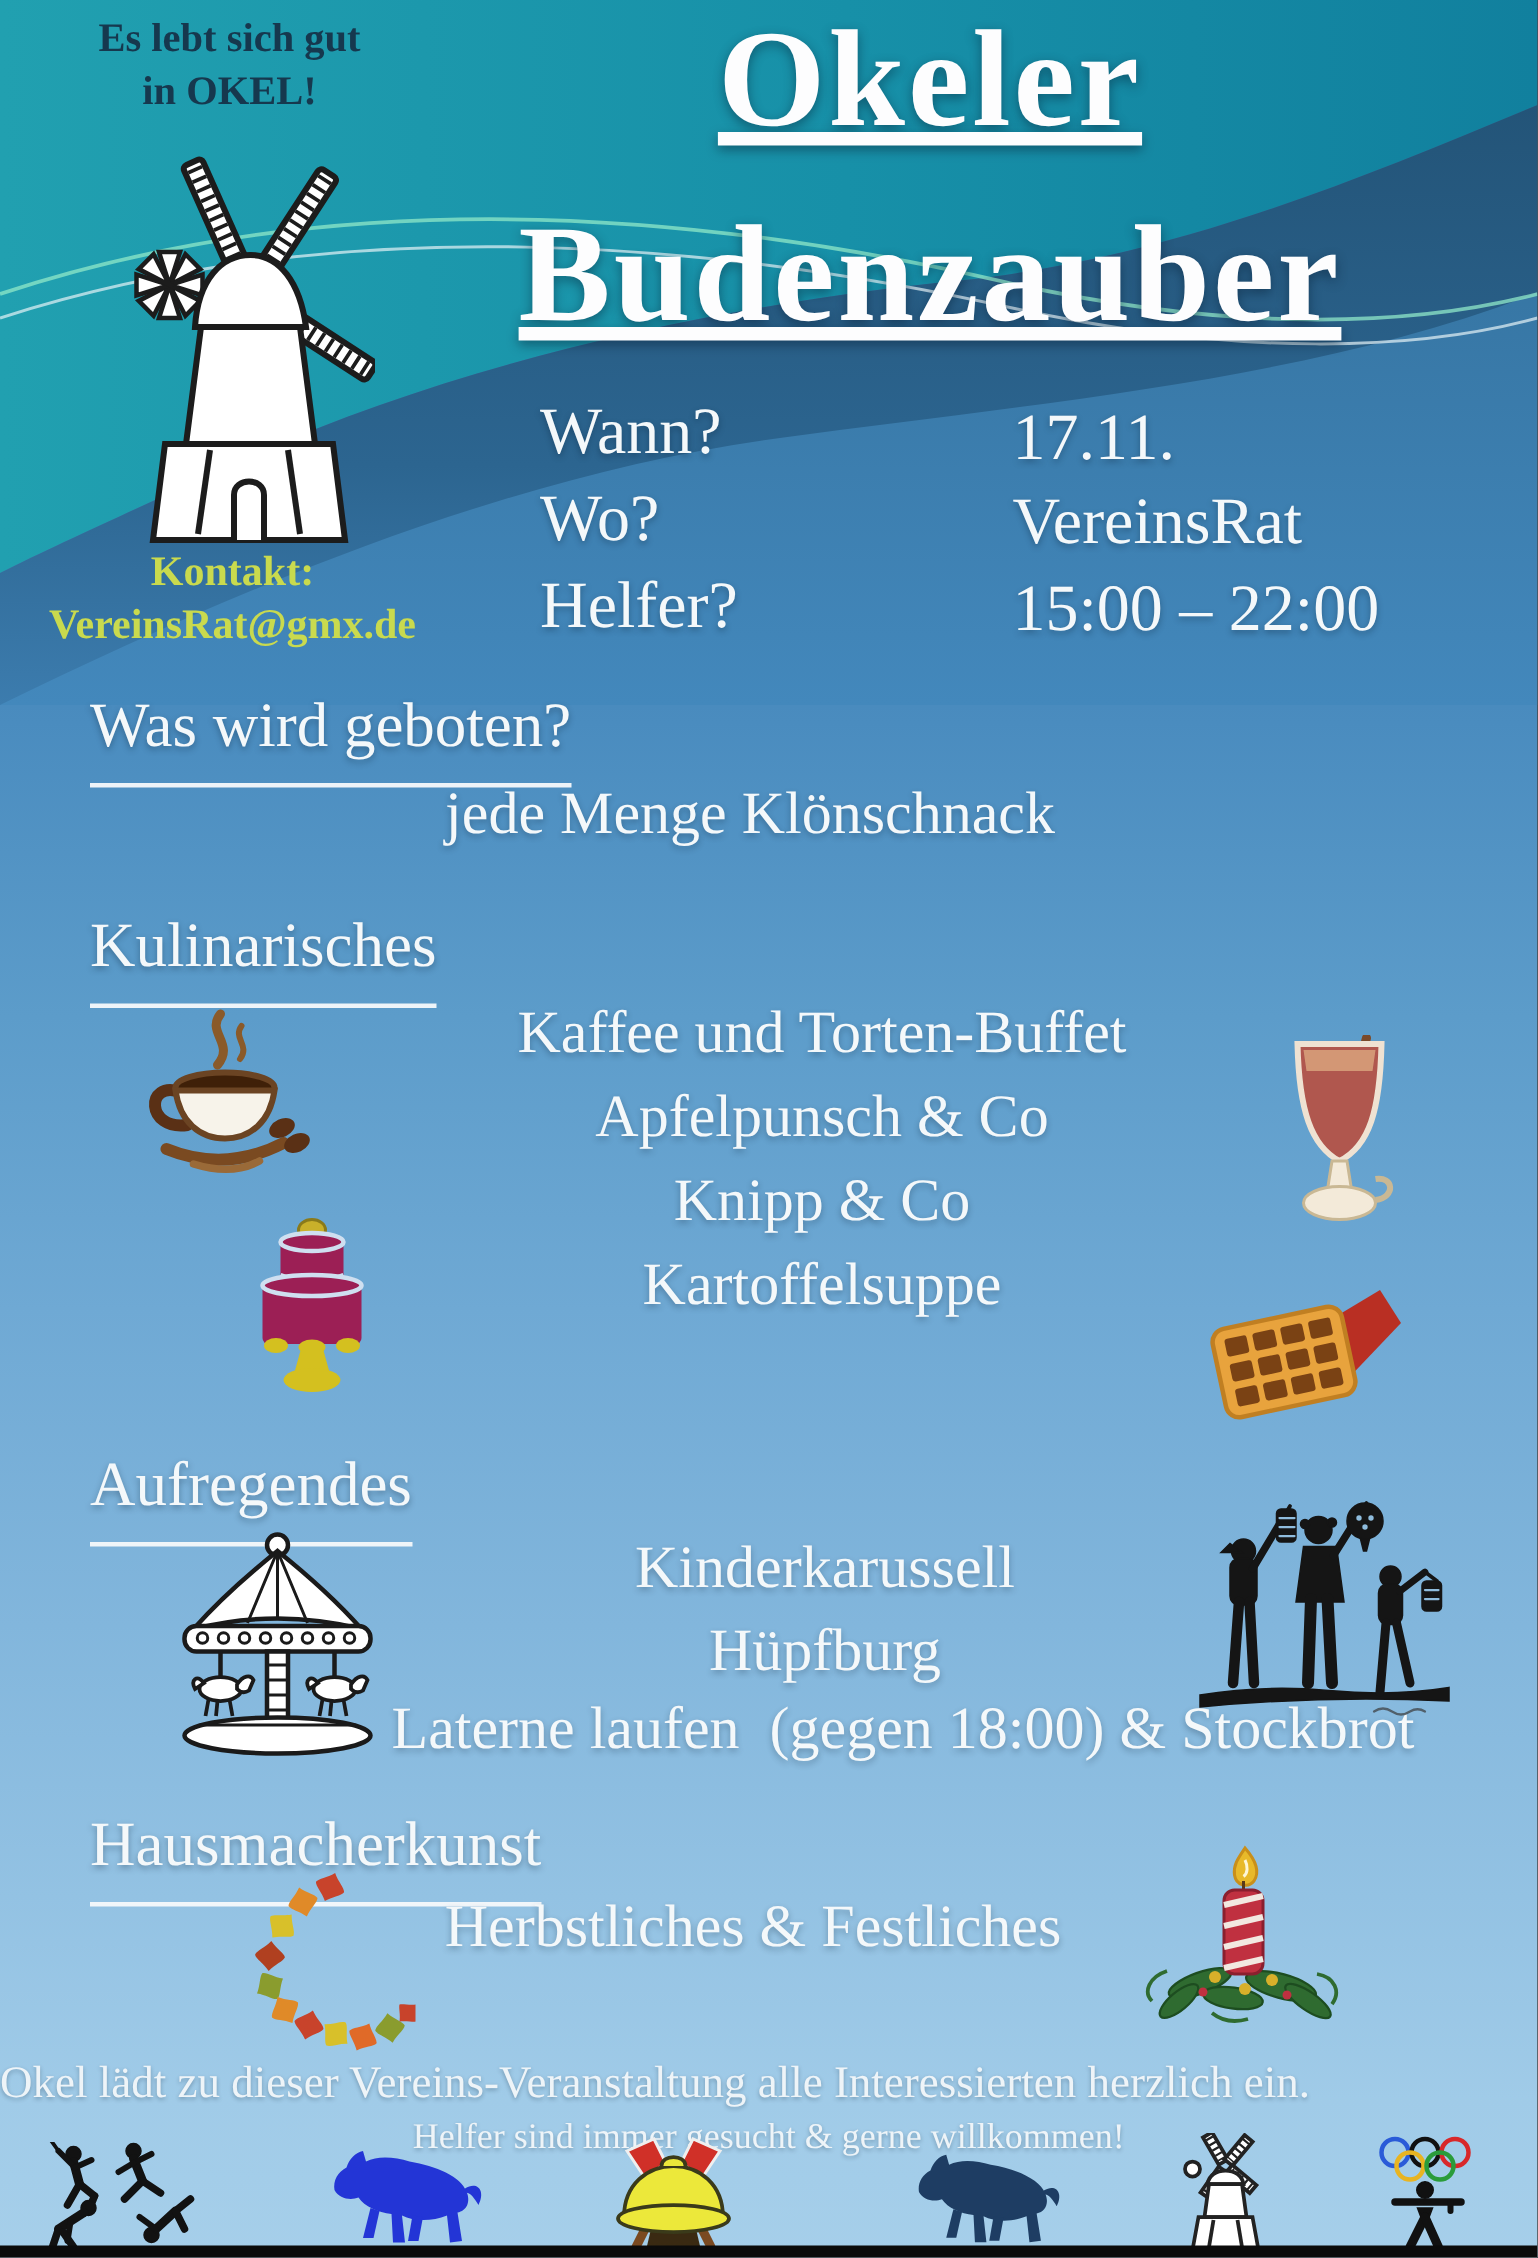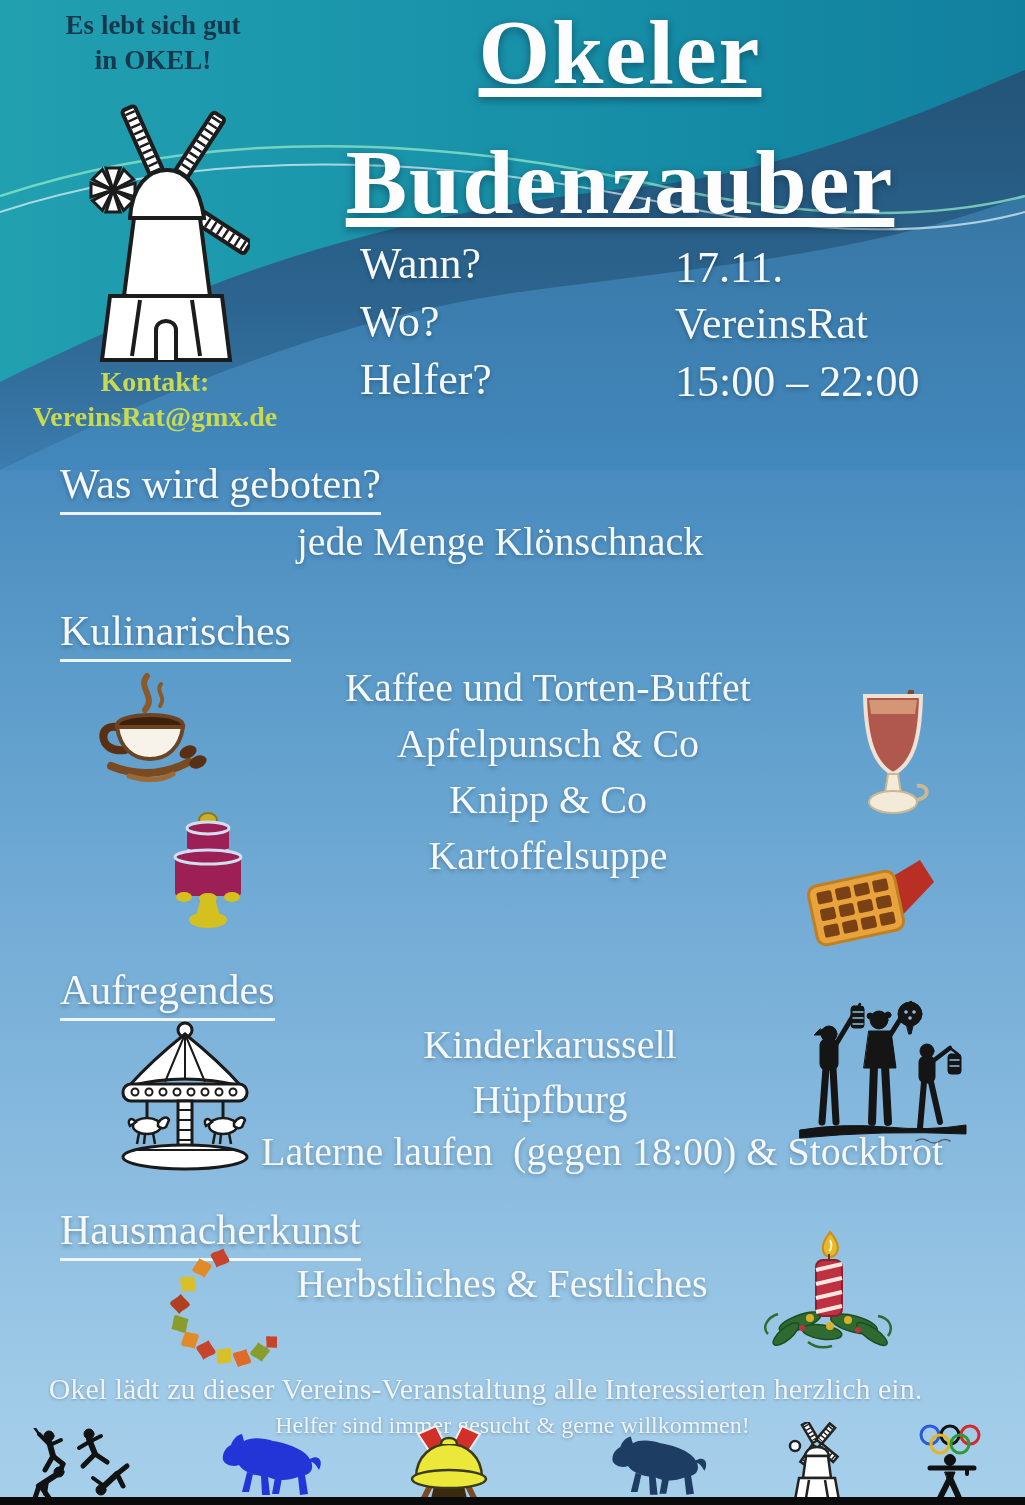--- a/index.html
+++ b/index.html
@@ -3,32 +3,32 @@
 <meta charset="utf-8">
 <style>
   html,body{margin:0;padding:0;background:#444;}
   #poster{
     position:relative;width:1025px;height:1505px;overflow:hidden;
     font-family:"Liberation Serif",serif;
     background:linear-gradient(180deg,#2e6a94 0%,#3c7cae 20%,#4a8cbf 32%,#5c9cca 45%,#6fa9d4 58%,#82b6dc 72%,#93c2e3 84%,#a0cbe8 93%,#a6cfea 100%);
   }
   .abs{position:absolute;}
   .white{color:#f4f8fa;}
-  .shadow{text-shadow:0 2px 4px rgba(10,30,50,.35);}
+  .shadow{text-shadow:0 2px 4px rgba(10,30,50,.35);margin-top:24px;}
   .center{text-align:center;}
   .badge{left:18px;top:8px;width:270px;font-size:27px;font-weight:bold;color:#16384e;line-height:1.3;text-align:center;}
   .title-wrap{left:255px;top:6px;width:730px;text-align:center;color:#fdfdfe;font-weight:bold;letter-spacing:2px;text-shadow:0 3px 8px rgba(5,25,45,.45);text-decoration:underline;}
   .title-line1{font-size:92px;line-height:1.0;}
   .title-line2{font-size:92px;line-height:1.0;margin-top:38px;}
   .qa{font-size:44px;line-height:1.0;}
   .contact{left:10px;top:364px;width:290px;text-align:center;color:#c9da4e;font-size:28px;font-weight:bold;line-height:1.25;}
-  .section-heading{font-size:42px;color:#f4f8fa;border-bottom:3px solid rgba(245,249,251,.95);padding-bottom:4px;text-shadow:0 2px 4px rgba(10,30,50,.35);}
+  .section-heading{font-size:42px;color:#f4f8fa;border-bottom:3px solid rgba(245,249,251,.95);padding-bottom:14px;text-shadow:0 2px 4px rgba(10,30,50,.35);}
   .item{font-size:40px;color:#f4f8fa;text-shadow:0 2px 4px rgba(10,30,50,.3);line-height:1.0;}
   .small-item{font-size:40px;}
-  .footer1{left:0;top:1372px;width:971px;text-align:center;font-size:30px;color:#eef4f8;text-shadow:0 1px 3px rgba(10,30,50,.3);}
+  .footer1{left:0;top:1372px;width:971px;text-align:left;font-size:30px;color:#eef4f8;text-shadow:0 1px 3px rgba(10,30,50,.3);}
   .footer2{left:0;top:1412px;width:1025px;text-align:center;font-size:24px;color:#eef4f8;text-shadow:0 1px 3px rgba(10,30,50,.3);}
   .blackbar{left:0;top:1497px;width:1025px;height:8px;background:#0b0b0b;}
   svg{display:block;}
 </style>
 </head>
 <body>
 
 <div id="poster">
 
   <svg class="abs" style="left:0;top:0" width="1025" height="470" viewBox="0 0 1025 470">

